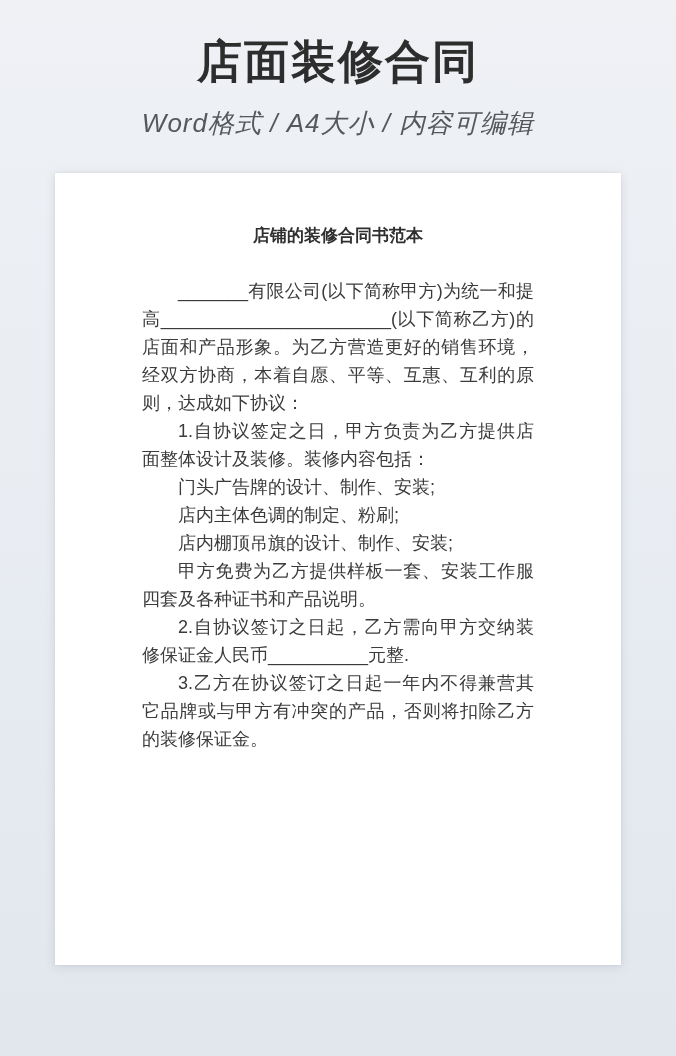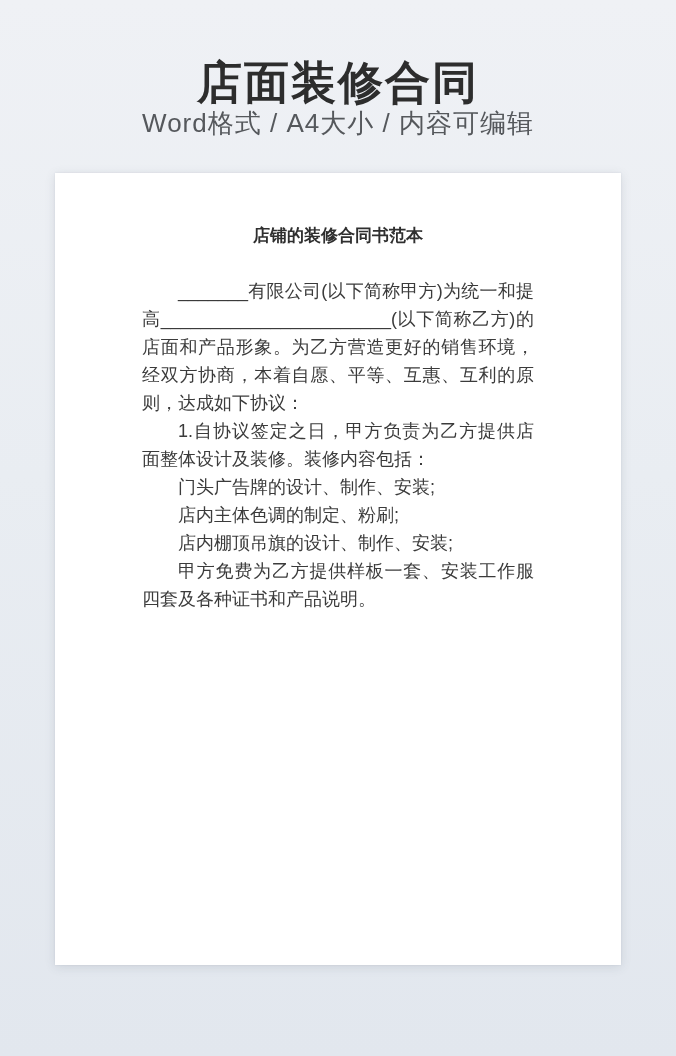--- a/index.html
+++ b/index.html
@@ -6,37 +6,38 @@
   html, body {
     width: 676px;
     height: 1056px;
     font-family: "Liberation Sans", "DejaVu Sans", sans-serif;
     overflow: hidden;
   }
   body {
     background: linear-gradient(180deg, #eff1f5 0%, #e9edf2 45%, #e2e7ee 100%);
   }
   .banner {
-    padding-top: 58px;
+    padding-top: 37px;
     text-align: center;
   }
   .banner-title {
     font-size: 45px;
     line-height: 1.12;
     font-weight: 700;
     color: #2d2d2d;
     letter-spacing: 2px;
   }
   .banner-subtitle {
-    margin-top: 1px;
+    margin-top: 22px;
     font-size: 26px;
     line-height: 1.15;
     font-weight: 400;
     color: #55585c;
     letter-spacing: 1px;
+    font-style: italic;
   }
   .page {
     width: 566px;
     height: 792px;
     margin: 34px auto 0 auto;
     background: #ffffff;
     box-shadow: 0 2px 10px rgba(70, 82, 102, 0.14), 0 0 2px rgba(70, 82, 102, 0.10);
     padding: 50px 87px 0 87px;
   }
   .doc-heading {
@@ -76,16 +77,18 @@
       <p>门头广告牌的设计、制作、安装;</p>
 
 
 
       <p>店内主体色调的制定、粉刷;</p>
 
       <p>店内棚顶吊旗的设计、制作、安装;</p>
 
       <p>甲方免费为乙方提供样板一套、安装工作服四套及各种证书和产品说明。</p>
 
+      <p>2.自协议签订之日起，乙方需向甲方交纳装修保证金人民币__________元整.</p>
 
+      <p>3.乙方在协议签订之日起一年内不得兼营其它品牌或与甲方有冲突的产品，否则将扣除乙方的装修保证金。</p>
 
     </div>
 </div>
 
 </body></html>

